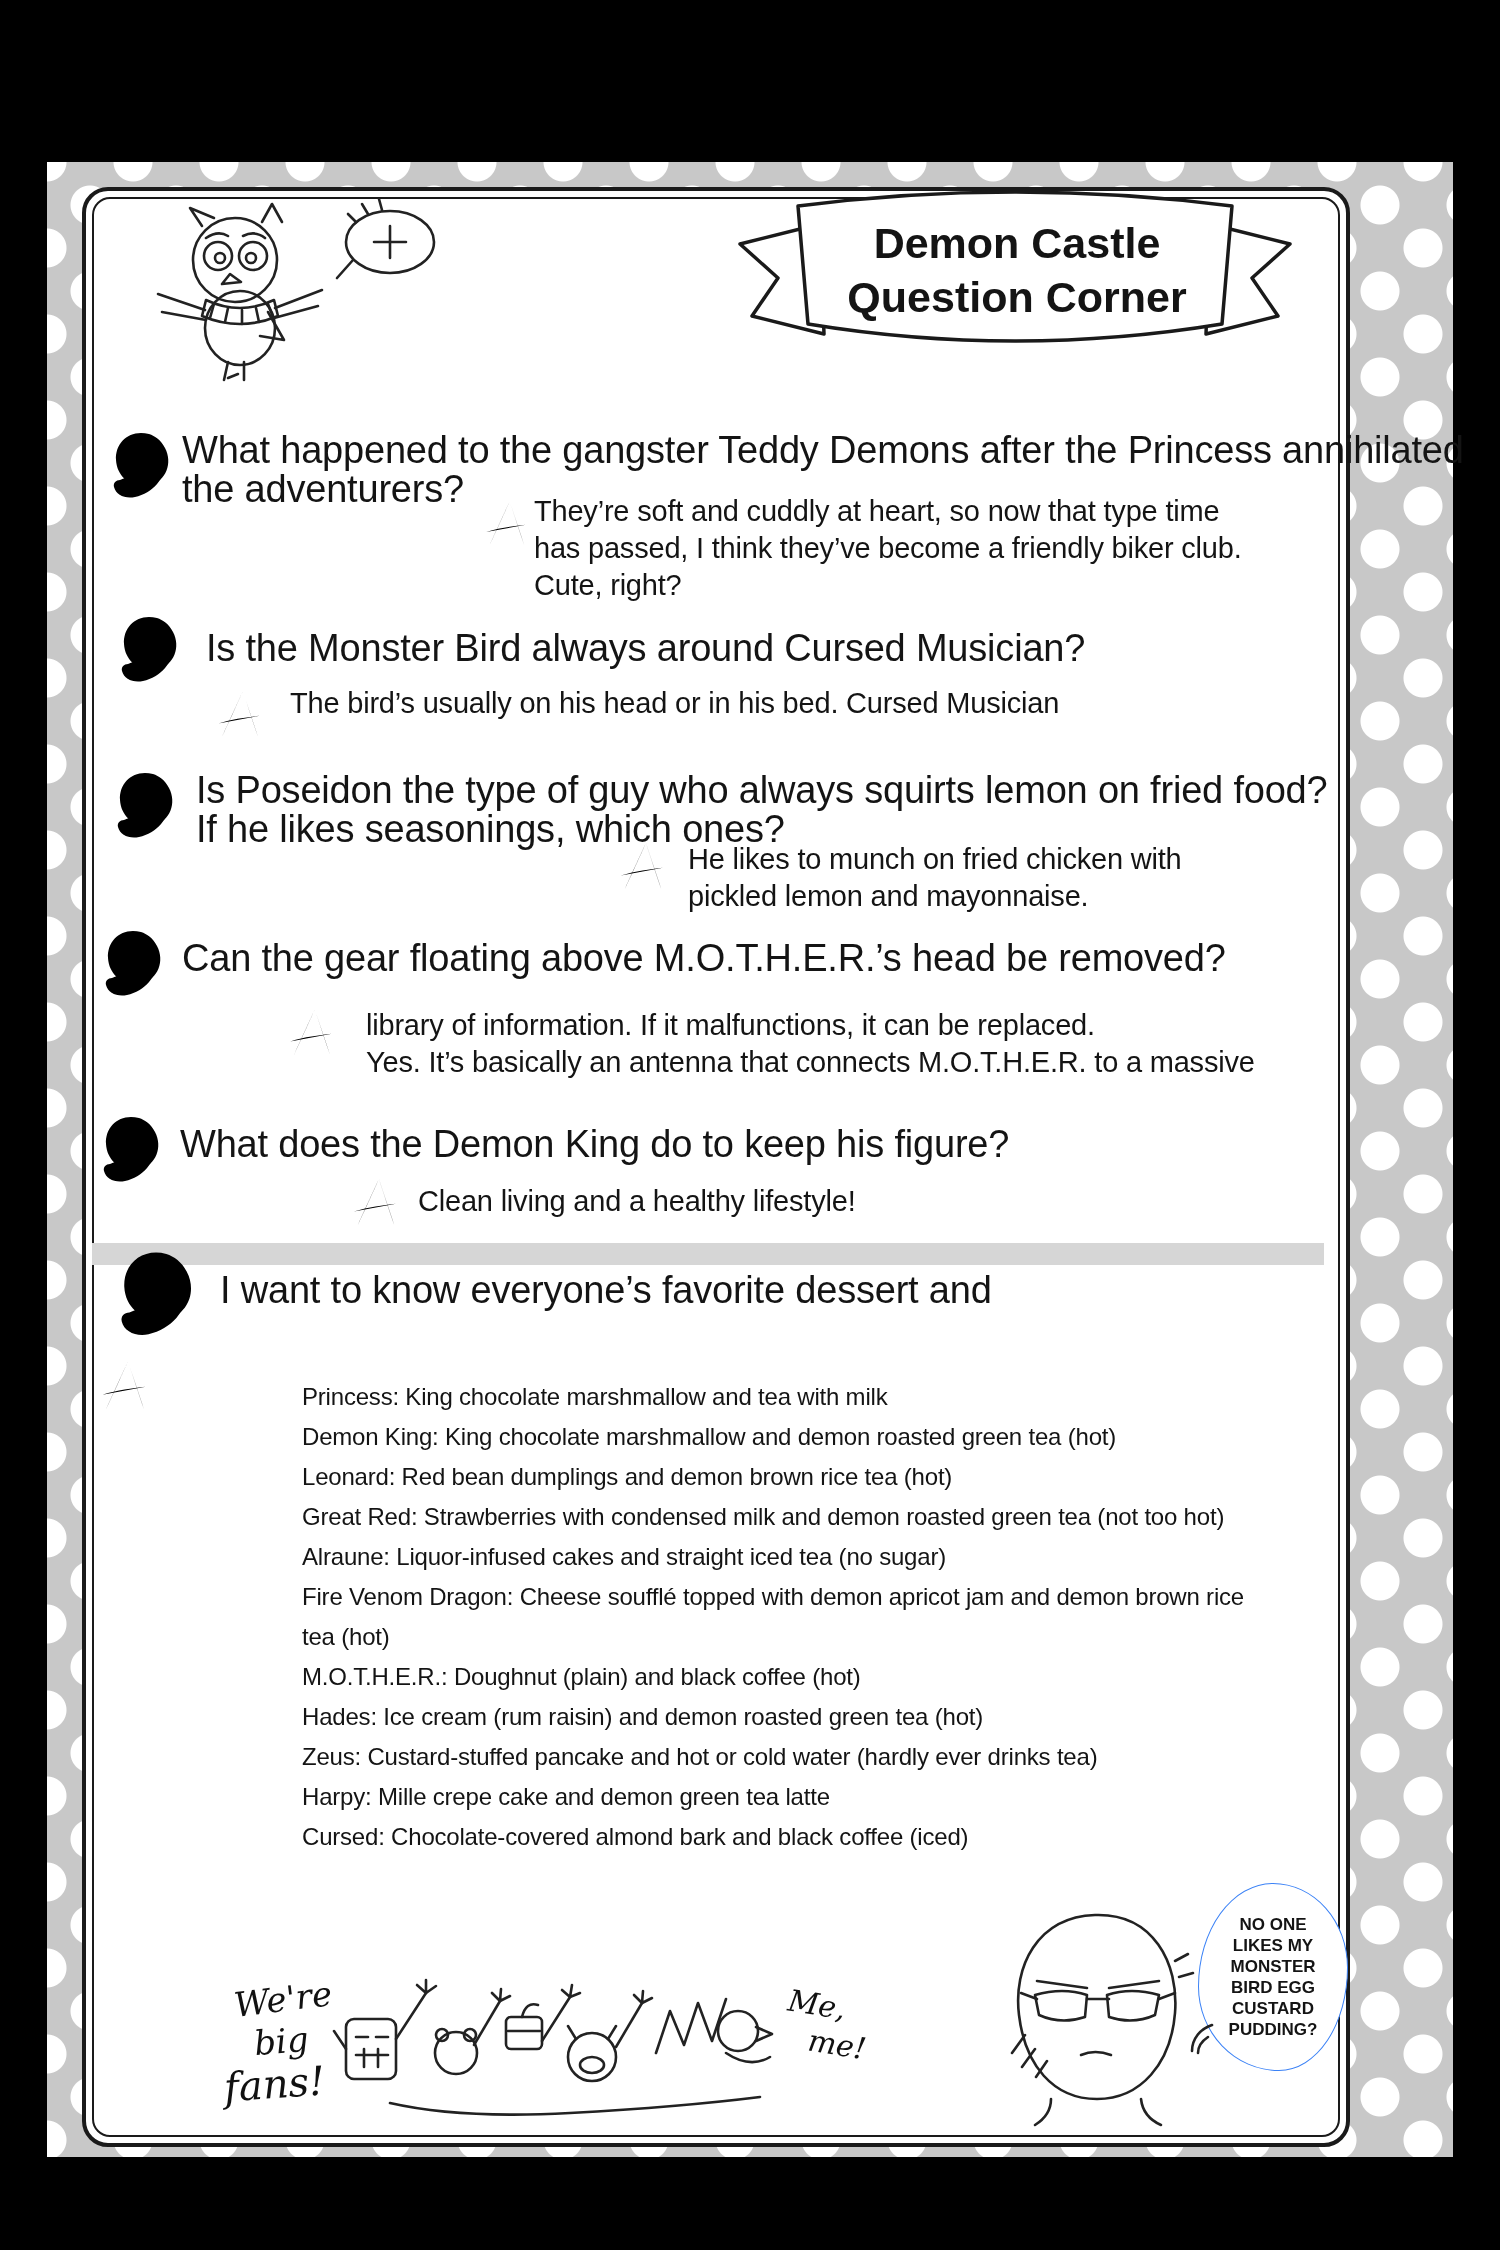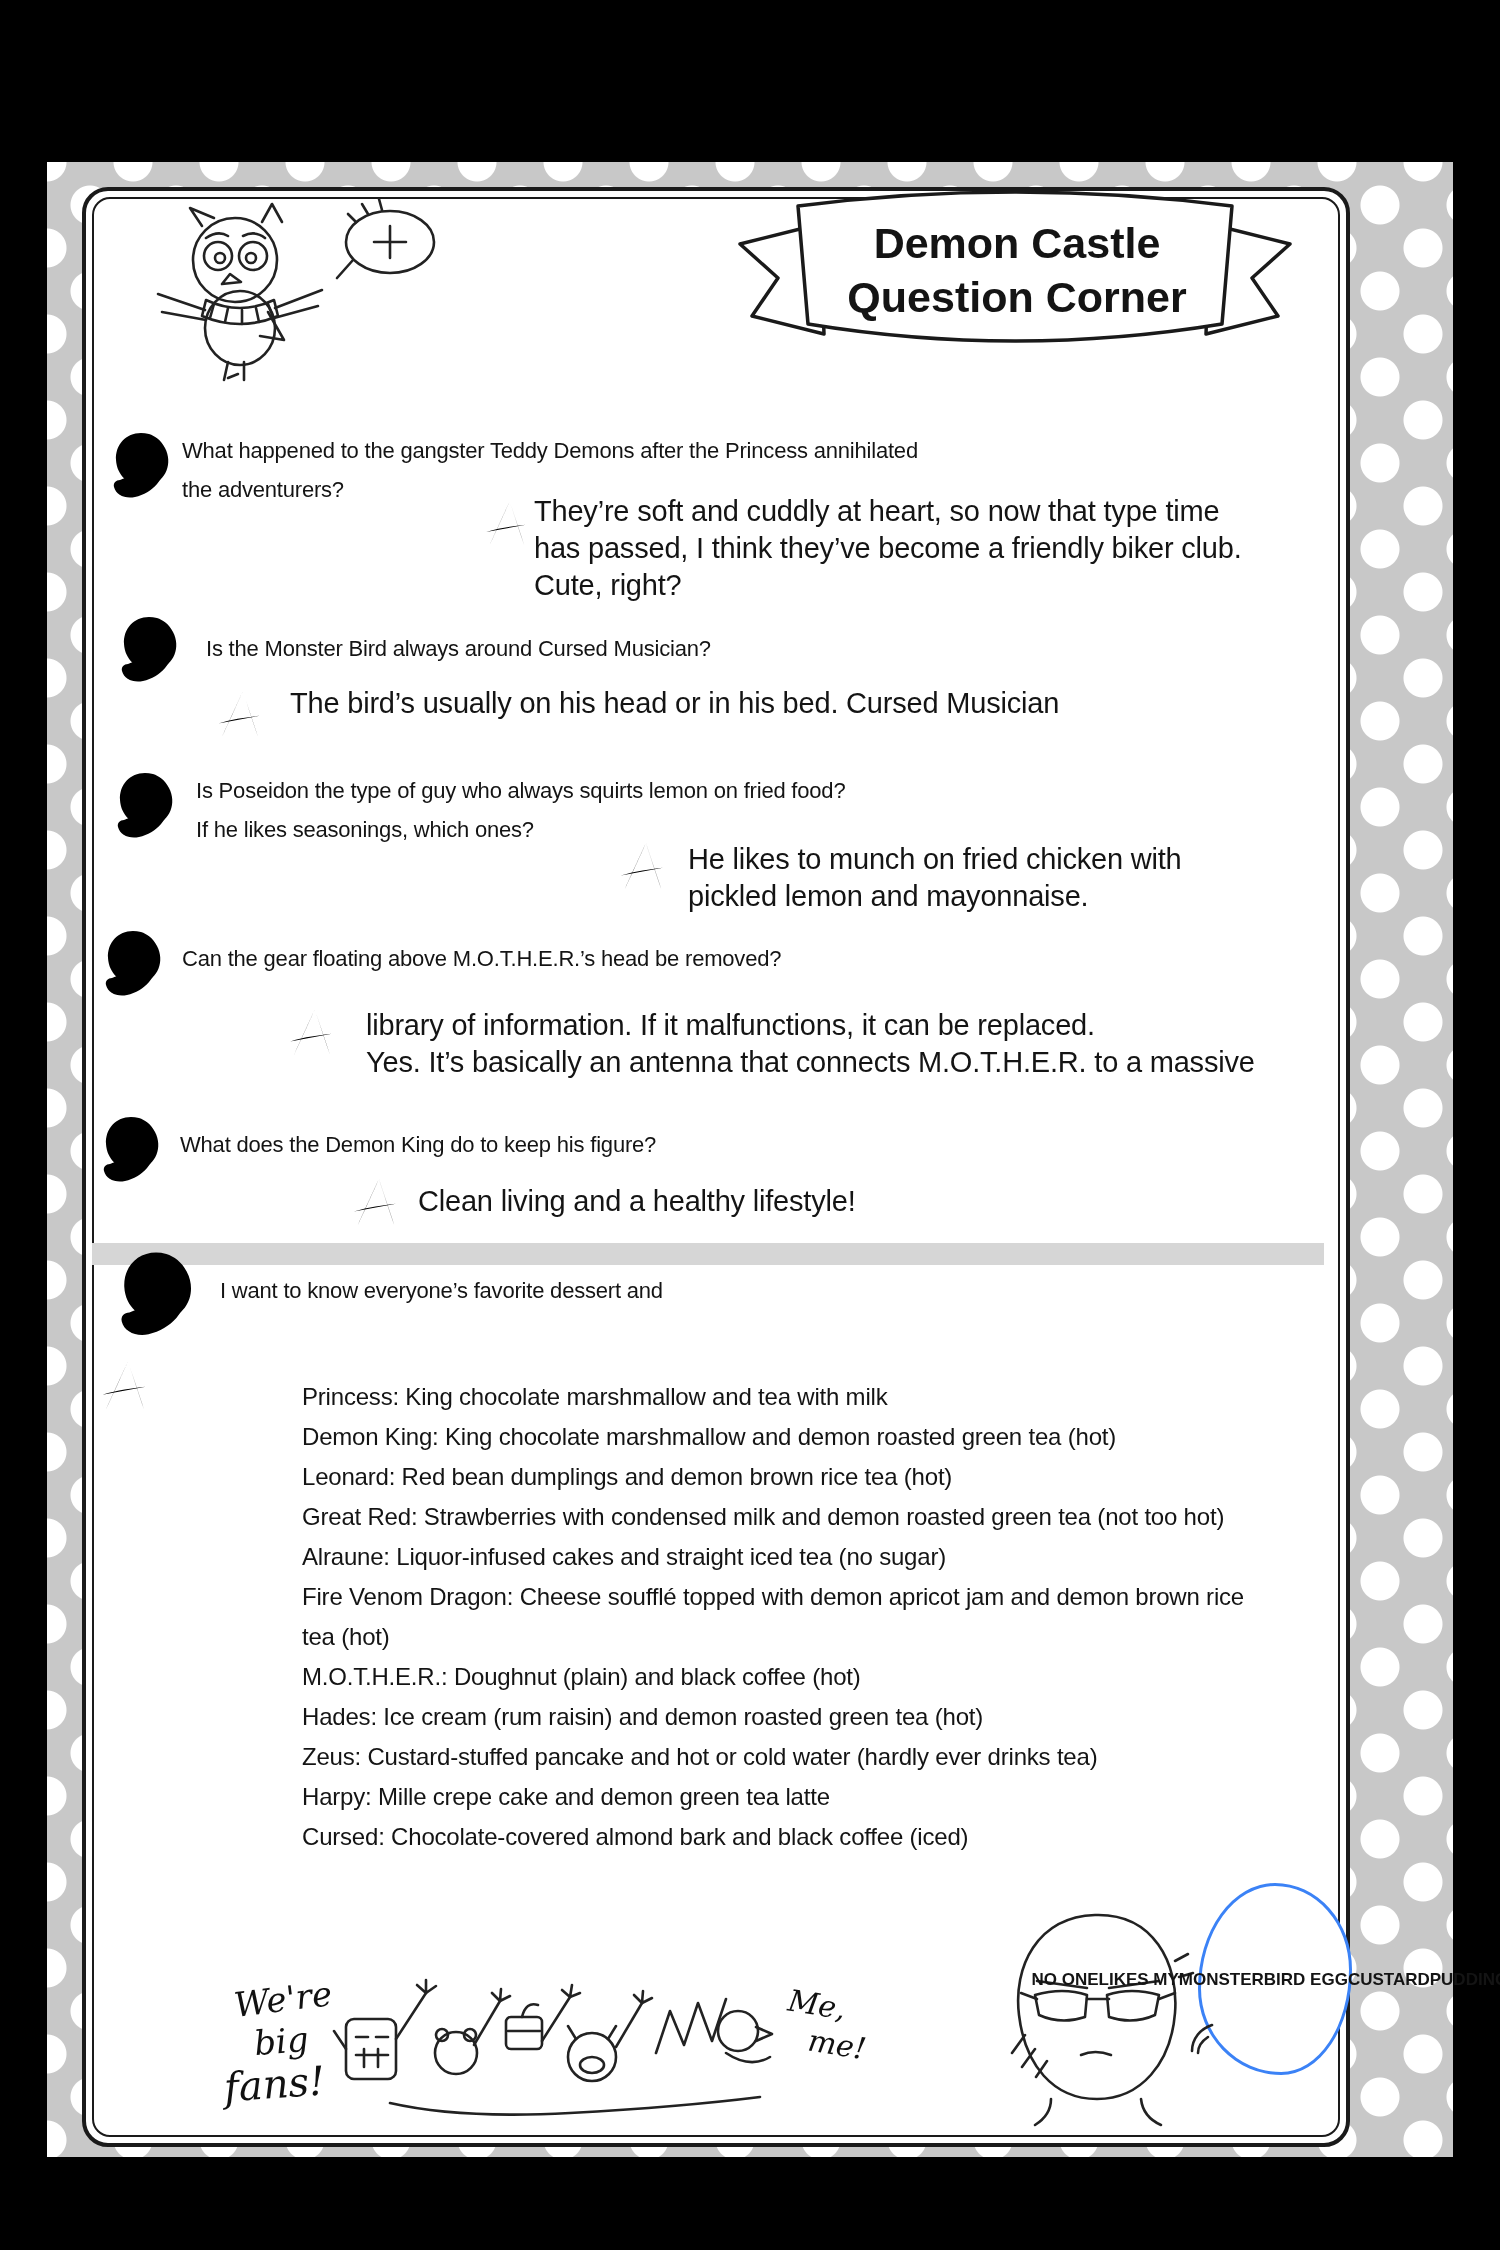--- a/index.html
+++ b/index.html
@@ -6,33 +6,33 @@
   .page{position:relative;width:1500px;height:2250px;background:#000;overflow:hidden;
         font-family:"Liberation Sans",sans-serif;color:#141414;}
   .dots{position:absolute;left:47px;top:162px;width:1406px;height:1995px;background-color:#c8c8c8;
         background-image:radial-gradient(circle,#fff 19px,rgba(255,255,255,0) 20px),
                          radial-gradient(circle,#fff 19px,rgba(255,255,255,0) 20px);
         background-size:86px 86px;background-position:0 0,43px 43px;}
   .panel{position:absolute;left:82px;top:187px;width:1260px;height:1952px;background:#fff;
          border:4px solid #1a1a1a;border-radius:26px;}
   .panel-inner{position:absolute;inset:6px;border:2px solid #1a1a1a;border-radius:18px;pointer-events:none;}
   .txt{position:absolute;white-space:nowrap;}
-  .q{font-size:22px;line-height:39px;letter-spacing:-0.2px;}
+  .q{font-size:38px;line-height:39px;letter-spacing:-0.2px;}
   .a{font-size:29px;line-height:37px;letter-spacing:-0.2px;}
   .g{position:absolute;overflow:visible;}
   .stripe{position:absolute;left:6px;top:1052px;width:1232px;height:22px;background:#d6d6d6;}
   .fav{position:absolute;left:216px;top:1186px;}
   .fl{font-size:24px;line-height:40px;white-space:nowrap;letter-spacing:-0.2px;}
   .hand{position:absolute;font-family:"DejaVu Serif",serif;font-style:italic;white-space:nowrap;color:#111;}
   .doodle{position:absolute;overflow:visible;}
   .doodle path,.doodle circle,.doodle ellipse,.doodle rect,.doodle line,.doodle polyline
      {stroke:#222;fill:none;stroke-width:2.6;stroke-linecap:round;stroke-linejoin:round;}
   .bubble{position:absolute;left:1112px;top:1692px;width:148px;height:186px;background:#fff;
-          border:3px solid #3b82f6;border-radius:50% 50% 46% 54%/55% 45% 55% 45%;
-          display:flex;flex-direction:row;align-items:center;justify-content:center;}
+          border:1px solid #3b82f6;border-radius:50% 50% 46% 54%/55% 45% 55% 45%;
+          display:flex;flex-direction:column;align-items:center;justify-content:center;}
   .bubble .bl{font-size:17px;line-height:21px;font-weight:bold;text-align:center;white-space:nowrap;}
   .banner{position:absolute;left:720px;top:172px;width:590px;height:238px;}
   .banner text{font-family:"Liberation Sans",sans-serif;font-size:43px;font-weight:bold;fill:#141414;}
 </style>
 </head>
 <body>
 
 <svg width="0" height="0" style="position:absolute">
   <defs>
     <g id="glyph-q">

